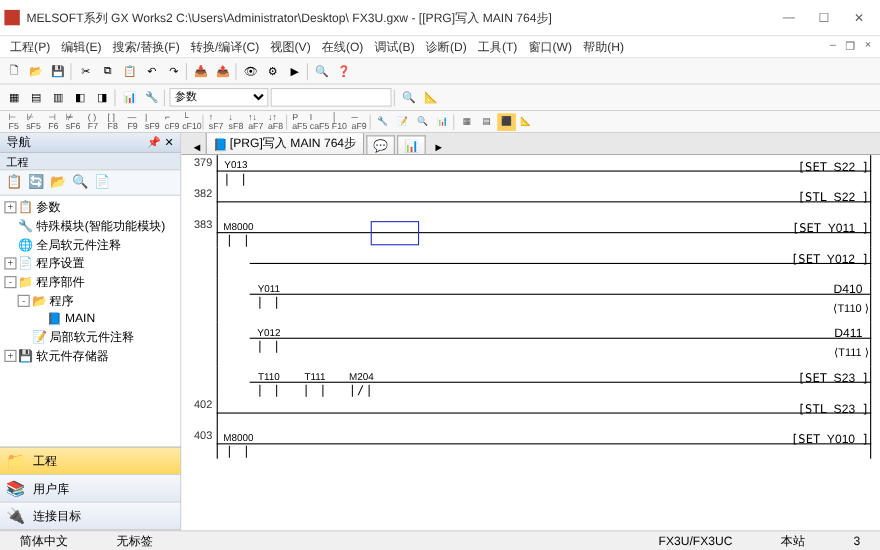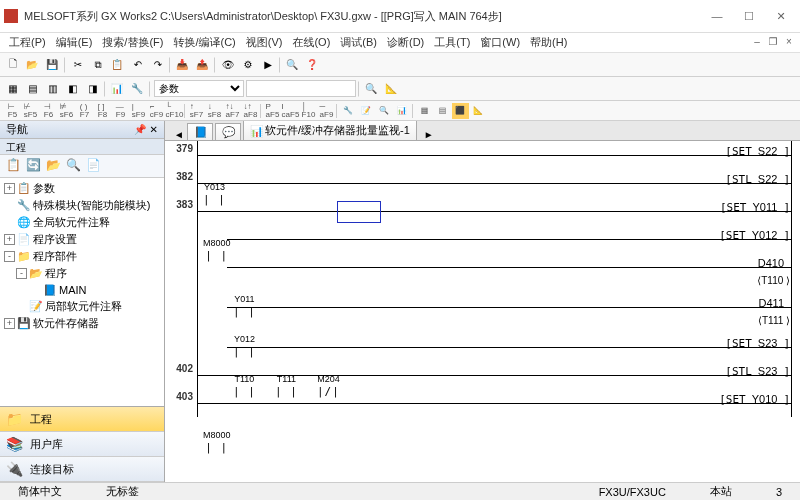--- a/index.html
+++ b/index.html
@@ -37,28 +37,28 @@
 .navbtm .btn { display: flex; align-items: center; padding: 4px 6px; border-bottom: 1px solid #ccc; background: linear-gradient(#f5f8fc,#e2e9f3); font-size: 11px; }
 .navbtm .btn.active { background: linear-gradient(#ffe9a8,#ffd760); }
 .navbtm .btn .ic { width: 18px; height: 16px; margin-right: 6px; font-size: 14px; }
 .main { flex: 1; display: flex; flex-direction: column; min-width: 0; background: #fff; }
 .tabs { height: 20px; background: #e8e8e8; display: flex; align-items: flex-end; border-bottom: 1px solid #aaa; padding-left: 4px; overflow: hidden; }
 .tabs .tab { padding: 2px 6px; font-size: 10px; background: linear-gradient(#fff,#f0f0f0); border: 1px solid #aaa; border-bottom: none; margin-right: 2px; display: flex; align-items: center; gap: 3px; white-space: nowrap; }
 .tabs .tab .ic { width: 12px; height: 12px; }
 .tabs .arrow { margin-left: 2px; font-size: 10px; padding: 0 3px; }
 .ladder { flex: 1; background: #fff; overflow: auto; position: relative; font-size: 10px; color: #000; }
 .rung { display: flex; align-items: flex-start; border-bottom: none; }
-.rnum { width: 32px; text-align: right; padding: 2px 4px 0 0; font-size: 10px; color: #333; font-weight: bold; }
+.rnum { width: 32px; text-align: right; padding: 2px 4px 0 0; font-size: 10px; color: #333; }
 .rbody { flex: 1; position: relative; height: 28px; }
 .rail { position: absolute; top: 0; bottom: 0; width: 1px; background: #000; }
 .rail.left { left: 0; }
 .rail.right { right: 8px; }
 .hline { position: absolute; height: 1px; background: #000; top: 14px; left: 0; }
 .contact { position: absolute; top: 4px; font-size: 9px; text-align: center; }
-.contact .lbl { font-size: 9px; margin-bottom: 1px; white-space: nowrap; margin-top: 37px; }
+.contact .lbl { font-size: 9px; margin-bottom: 1px; white-space: nowrap; }
 .contact .sym { letter-spacing: 1px; font-size: 11px; font-family: monospace; }
 .coil { position: absolute; right: 10px; top: 4px; text-align: right; font-size: 10px; display: flex; align-items: baseline; gap: 6px; }
 .coil .br { font-family: monospace; }
 .selbox { position: absolute; border: 1.5px solid #2030c0; width: 44px; height: 22px; }
 .status { height: 18px; background: #f0f0f0; border-top: 1px solid #ccc; display: flex; align-items: center; font-size: 10px; padding: 0 6px; gap: 20px; }
 .status .cell { padding: 0 12px; }
 .status .spacer { flex: 1; }
 </style>
 </head>
 <body>
@@ -241,27 +241,27 @@
           <span>连接目标</span>
         </div>
       </div>
   </div>
 
   <div class="main">
     <div class="tabs">
       <span class="arrow">◄</span>
       <div class="tab">
           <span class="ic">📘</span>
+          <span>[PRG]写入 MAIN 764步</span>
         </div>
       <div class="tab">
           <span class="ic">💬</span>
         </div>
       <div class="tab">
           <span class="ic">📊</span>
-          <span>软元件/缓冲存储器批量监视-1</span>
         </div>
       <span class="arrow">►</span>
     </div>
     <div class="ladder" id="ladder">
         <div class="rung">
           <div class="rnum">379</div>
           <div class="rbody" style="height:28px">
             <div class="rail left"></div>
             <div class="rail right"></div>
             <div class="hline" style="left:0px;width:calc(100% - 8px)"></div>

